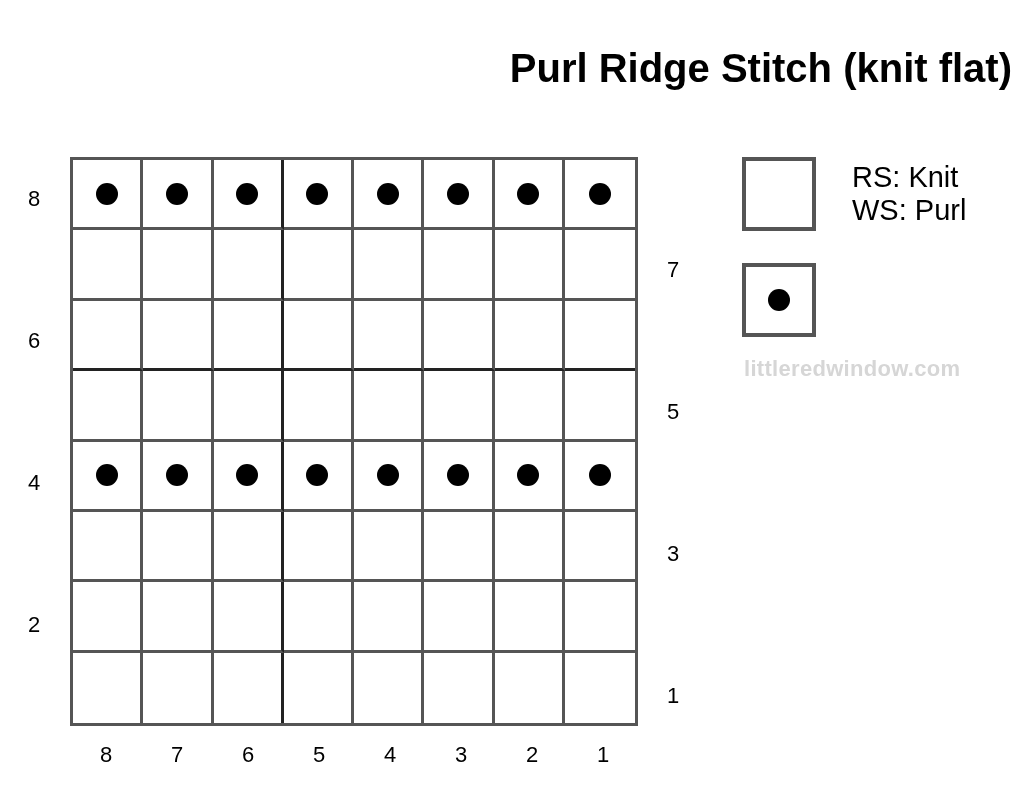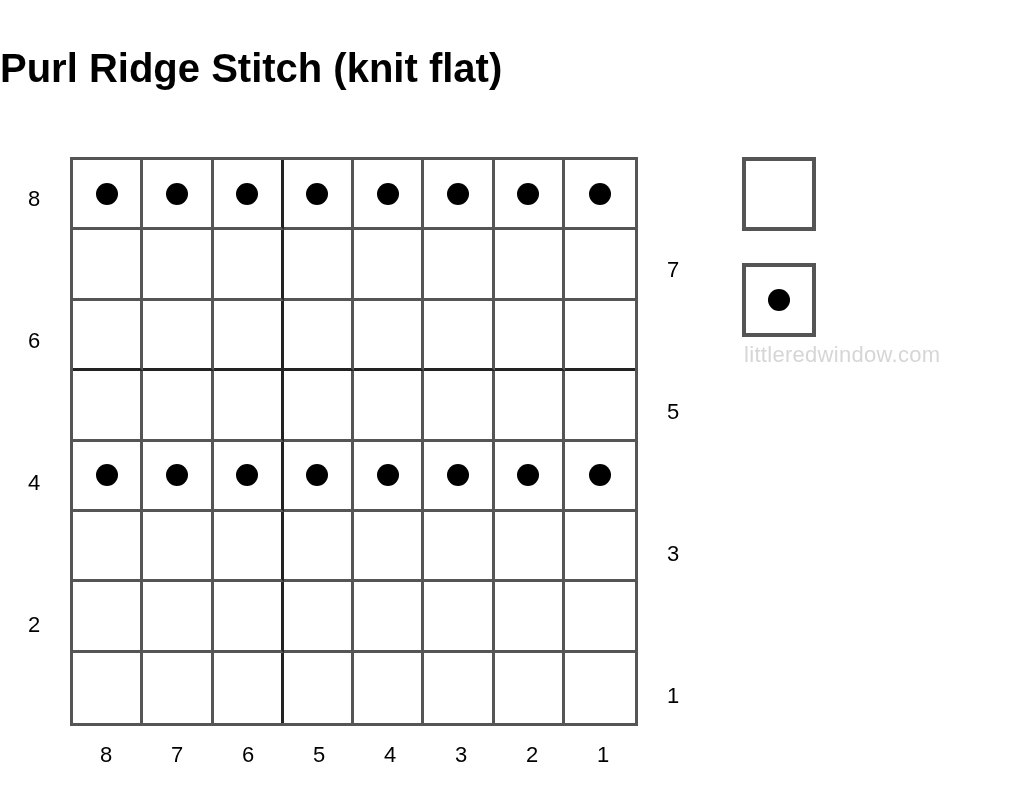--- a/index.html
+++ b/index.html
@@ -1,35 +1,35 @@
 <!DOCTYPE html>
 <html><head>
 <meta charset="utf-8">
 <style>
   html, body { margin:0; padding:0; background:#ffffff; }
   body { width:1024px; height:797px; position:relative; overflow:hidden;
          font-family:"Liberation Sans", sans-serif; color:#000; }
-  .title { position:absolute; left:0; width:1012px; top:46px; text-align:left;
+  .title { position:absolute; left:0; width:1012px; top:46px; text-align:right;
            font-weight:bold; font-size:40px; letter-spacing:0px; }
   .grid { position:absolute; left:70px; top:157px; width:568px; height:569px;
           display:grid; grid-template-columns:repeat(8,1fr); grid-template-rows:repeat(8,1fr);
           border:3px solid #555; box-sizing:border-box; }
   .cell { border-right:3px solid #555; border-bottom:3px solid #555; box-sizing:border-box;
           display:flex; align-items:center; justify-content:center; }
   .cell.lastcol { border-right:none; }
   .cell.lastrow { border-bottom:none; }
   .cell.divr { border-right-color:#222; }
   .cell.divb { border-bottom-color:#222; }
   .dot { width:22px; height:22px; border-radius:50%; background:#000; }
   .rowlabel { position:absolute; font-size:22px; }
   .collabel { position:absolute; top:742px; font-size:22px; width:40px; text-align:center; }
   .legend-box { position:absolute; left:742px; width:74px; height:74px; border:4px solid #555;
                 box-sizing:border-box; display:flex; align-items:center; justify-content:center; background:#fff; }
   .legend-text { position:absolute; left:852px; font-size:29px; line-height:33px; }
-  .watermark { position:absolute; left:744px; top:342px; font-size:22px; font-weight:normal; color:#d6d6d6; letter-spacing:0.3px; }
+  .watermark { position:absolute; left:744px; top:356px; font-size:22px; font-weight:bold; color:#d6d6d6; letter-spacing:0.3px; }
 </style>
 </head>
 <body>
 
 <div class="title">Purl Ridge Stitch (knit flat)</div>
 
 <div class="grid" id="grid">
     <div class="cell">
       <div class="dot"></div>
     </div>
@@ -142,20 +142,22 @@
 <div class="collabel" style="left:157px;">7</div>
 <div class="collabel" style="left:228px;">6</div>
 <div class="collabel" style="left:299px;">5</div>
 <div class="collabel" style="left:370px;">4</div>
 <div class="collabel" style="left:441px;">3</div>
 <div class="collabel" style="left:512px;">2</div>
 <div class="collabel" style="left:583px;">1</div>
 
 <div class="legend-box" style="top:157px;"></div>
 <div class="legend-text" style="top:161px;">
+  <div>RS: Knit</div>
+  <div>WS: Purl</div>
 </div>
 
 <div class="legend-box" style="top:263px;">
   <div class="dot"></div>
 </div>
 <div class="legend-text" style="top:266px;">
 </div>
 
 <div class="watermark">littleredwindow.com</div>
 

